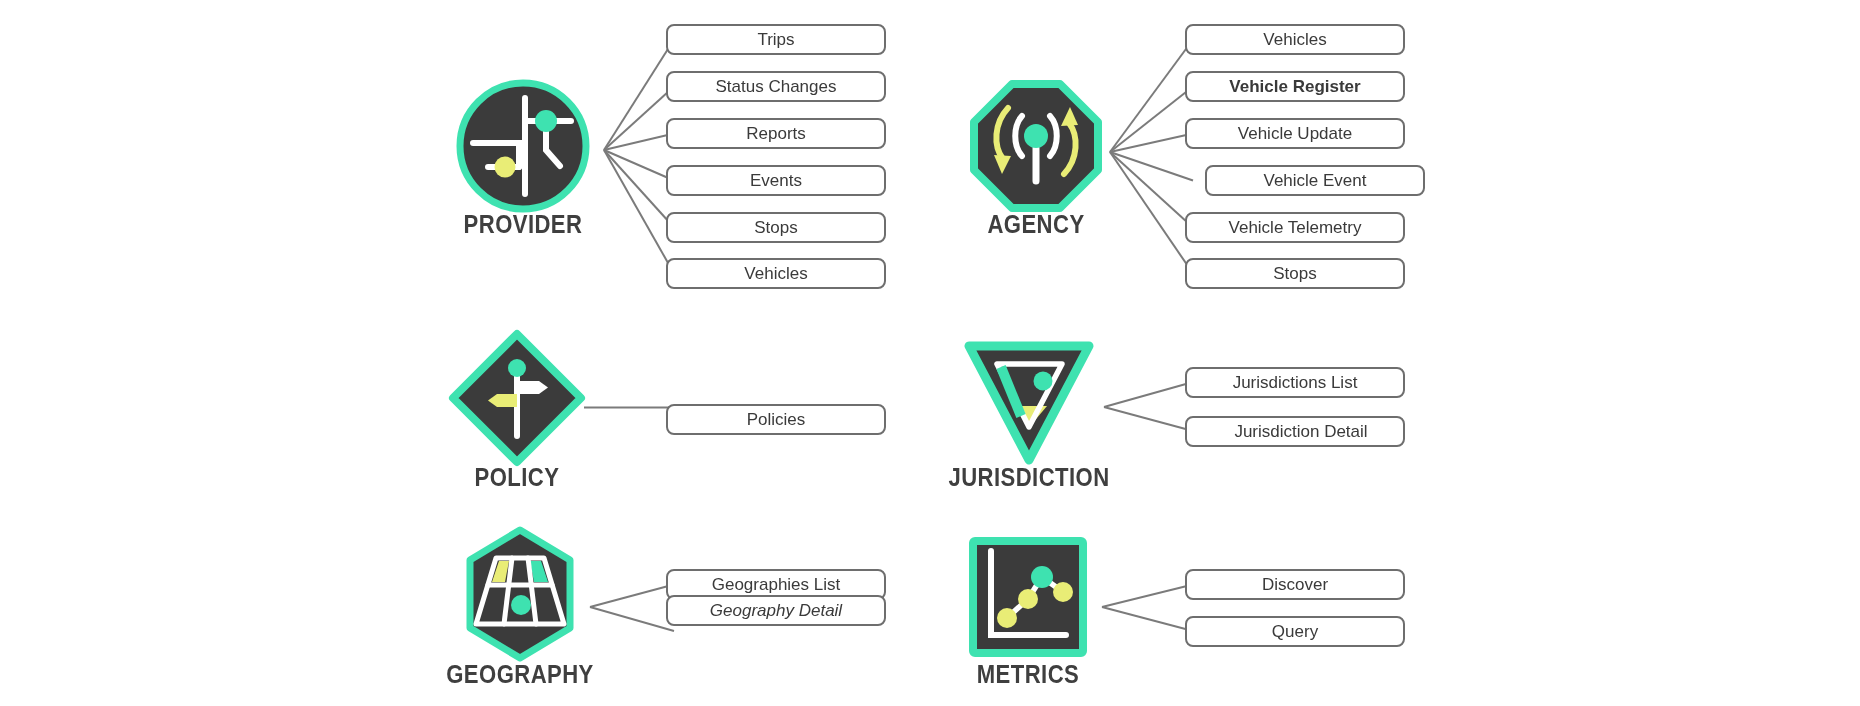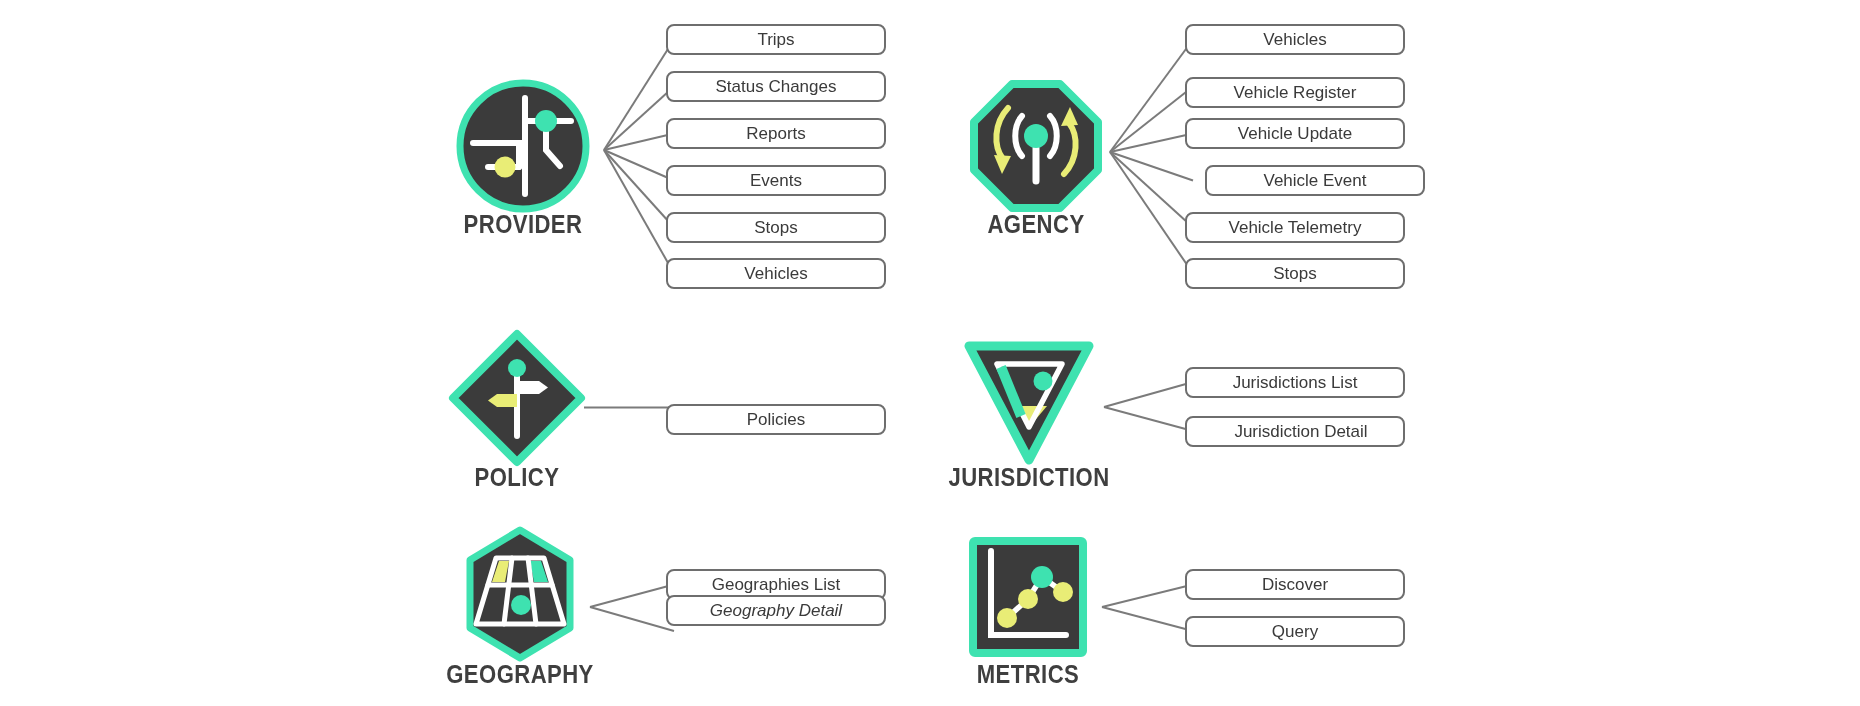--- a/index.html
+++ b/index.html
@@ -124,21 +124,21 @@
   <div class="group-title" style="left:928px;top:659px;width:200px">METRICS</div>
 
   <div id="boxes">
       <div class="endpoint-box" style="left: 666px; top: 24px;">Trips</div>
       <div class="endpoint-box" style="left: 666px; top: 71px; text-align: center;">Status Changes</div>
       <div class="endpoint-box" style="left: 666px; top: 118px;">Reports</div>
       <div class="endpoint-box" style="left: 666px; top: 165px;">Events</div>
       <div class="endpoint-box" style="left: 666px; top: 212px;">Stops</div>
       <div class="endpoint-box" style="left: 666px; top: 258px;">Vehicles</div>
       <div class="endpoint-box" style="left: 1185px; top: 24px;">Vehicles</div>
-      <div class="endpoint-box" style="left: 1185px; top: 77px;">Vehicle Register</div>
+      <div class="endpoint-box" style="left: 1185px; top: 71px; font-weight: bold;">Vehicle Register</div>
       <div class="endpoint-box" style="left: 1185px; top: 118px;">Vehicle Update</div>
       <div class="endpoint-box" style="left: 1185px; top: 165px; margin-left: 20px;">Vehicle Event</div>
       <div class="endpoint-box" style="left: 1185px; top: 212px;">Vehicle Telemetry</div>
       <div class="endpoint-box" style="left: 1185px; top: 258px;">Stops</div>
       <div class="endpoint-box" style="left: 666px; top: 392px; margin-top: 12px;">Policies</div>
       <div class="endpoint-box" style="left: 1185px; top: 366.5px;">Jurisdictions List</div>
       <div class="endpoint-box" style="left: 1185px; top: 415.5px; padding-left: 12px;">Jurisdiction Detail</div>
       <div class="endpoint-box" style="left: 666px; top: 569px;">Geographies List</div>
       <div class="endpoint-box" style="left: 666px; top: 595px; font-style: italic;">Geography Detail</div>
       <div class="endpoint-box" style="left: 1185px; top: 569px;">Discover</div>

